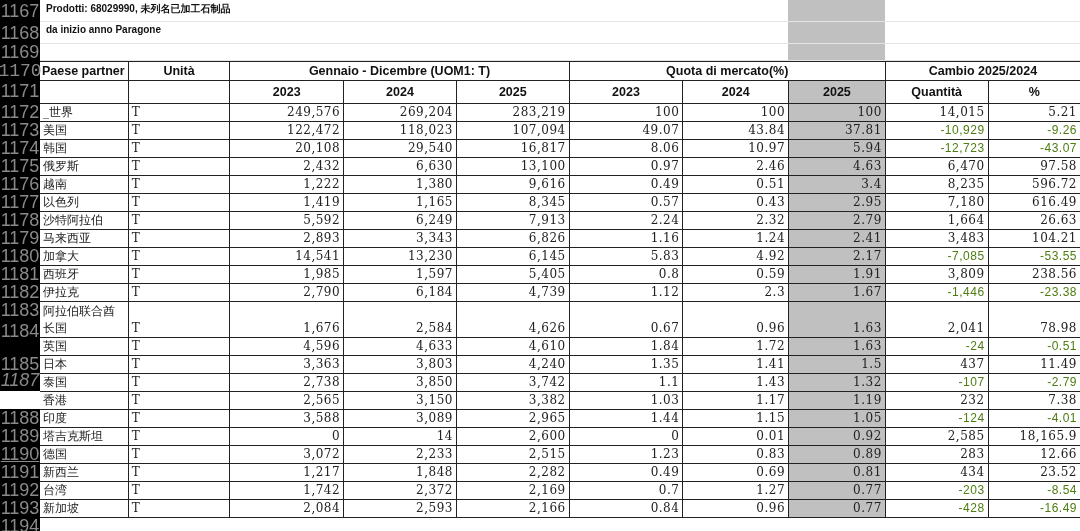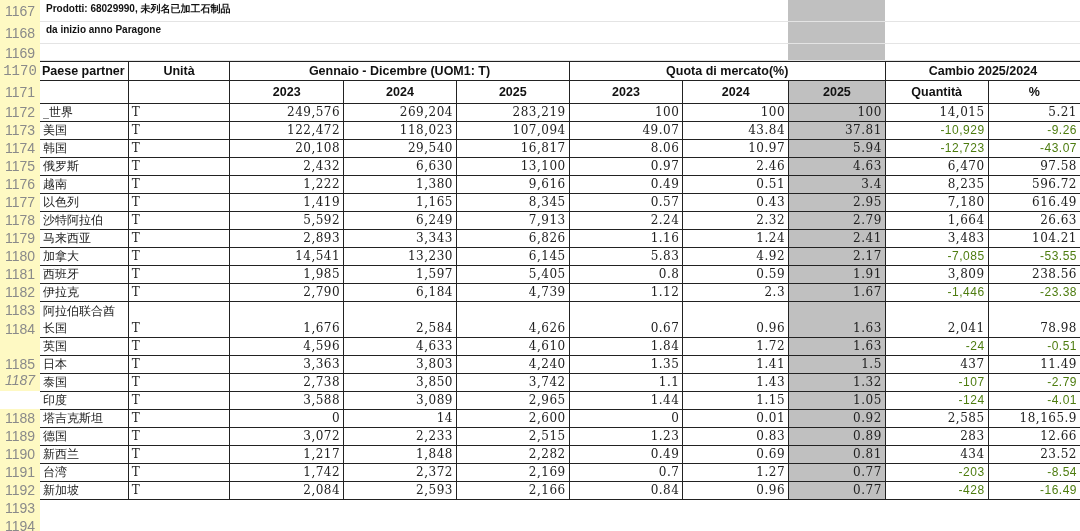--- a/index.html
+++ b/index.html
@@ -1,18 +1,18 @@
 <!DOCTYPE html>
 <html><head>
 <meta charset="utf-8">
 <style>
   html, body { margin:0; padding:0; background:#ffffff; }
   body { width:1080px; height:531px; overflow:hidden; position:relative; font-family:"DejaVu Serif", serif; }
   .sheet { position:absolute; left:0; top:0; width:1080px; height:531px; }
-  .rowhdr { position:absolute; left:0; width:40px; background:#fef9c3; color:#8a8a8a; font-family:"Liberation Sans", sans-serif; font-size:14px; display:flex; align-items:center; justify-content:center; box-sizing:border-box;text-align:right; }
+  .rowhdr { position:absolute; left:0; width:40px; background:#000000; color:#8a8a8a; font-family:"Liberation Sans", sans-serif; font-size:18px; display:flex; align-items:center; justify-content:center; box-sizing:border-box;text-align:right; }
   .title { position:absolute; left:46px; font-family:"Liberation Sans", sans-serif; font-weight:bold; font-size:10px; color:#111; white-space:nowrap; }
   .grid-faint { position:absolute; border-bottom:1px solid #e4e4e4; }
   table.data { position:absolute; left:40px; top:61px; border-collapse:collapse; table-layout:fixed; }
   table.data td { box-sizing:border-box; padding:0 3px; font-size:12px; color:#222; white-space:nowrap; overflow:hidden; border-bottom:1px solid #222; border-left:1px solid #222; height:18px; line-height:17px; }
   table.data td.num { text-align:right; letter-spacing:0.5px; }
   table.data td.neg { color:#4d7c0f; font-family:"Liberation Sans", sans-serif; }
   table.data td.grey { background:#c0c0c0; }
   table.data tr.h1 td, table.data tr.h2 td { font-family:"Liberation Sans", sans-serif; font-weight:bold; font-size:12.5px; text-align:center; color:#111; }
   table.data tr.h1 td { height:19px; border-top:1.5px solid #222; }
   table.data tr.h2 td { height:23px; vertical-align:bottom; padding-bottom:2px; }
@@ -50,21 +50,21 @@
       <div class="rowhdr" style="top: 247px; height: 18px;">1180</div>
       <div class="rowhdr" style="top: 265px; height: 18px;">1181</div>
       <div class="rowhdr" style="top: 283px; height: 18px;">1182</div>
       <div class="rowhdr" style="top: 301px; height: 18px;">1183</div>
       <div class="rowhdr" style="top: 319px; height: 36px; align-items: flex-start; padding-top: 2px;">1184</div>
       <div class="rowhdr" style="top: 355px; height: 18px;">1185</div>
       <div class="rowhdr" style="top: 373px; height: 18px;">1186</div>
       <div class="rowhdr" style="top: 371px; height: 18px; font-style: italic;">1187</div>
       <div class="rowhdr" style="top: 409px; height: 18px;">1188</div>
       <div class="rowhdr" style="top: 427px; height: 18px;">1189</div>
-      <div class="rowhdr" style="top: 445px; height: 18px;">1190</div>
+      <div class="rowhdr" style="top: 445px; height: 18px; text-decoration: underline;">1190</div>
       <div class="rowhdr" style="top: 463px; height: 18px;">1191</div>
       <div class="rowhdr" style="top: 481px; height: 18px;">1192</div>
       <div class="rowhdr" style="top: 499px; height: 18px;">1193</div>
       <div class="rowhdr" style="top: 517px; height: 18px;">1194</div>
     </div>
 
   <div class="title" style="top:2px;">Prodotti: 68029990, 未列名已加工石制品</div>
   <div class="title" style="top:24px;">da inizio anno Paragone</div>
 
   <table class="data">
@@ -276,20 +276,32 @@
           <td class="num">2,738</td>
           <td class="num">3,850</td>
           <td class="num">3,742</td>
           <td class="num">1.1</td>
           <td class="num">1.43</td>
           <td class="num grey">1.32</td>
           <td class="num neg">-107</td>
           <td class="num neg">-2.79</td>
         </tr>
         <tr>
+          <td class="first cname">香港</td>
+          <td class="cname">T</td>
+          <td class="num">2,565</td>
+          <td class="num">3,150</td>
+          <td class="num">3,382</td>
+          <td class="num">1.03</td>
+          <td class="num">1.17</td>
+          <td class="num grey">1.19</td>
+          <td class="num">232</td>
+          <td class="num">7.38</td>
+        </tr>
+        <tr>
           <td class="first cname">印度</td>
           <td class="cname">T</td>
           <td class="num">3,588</td>
           <td class="num">3,089</td>
           <td class="num">2,965</td>
           <td class="num">1.44</td>
           <td class="num">1.15</td>
           <td class="num grey">1.05</td>
           <td class="num neg">-124</td>
           <td class="num neg">-4.01</td>

